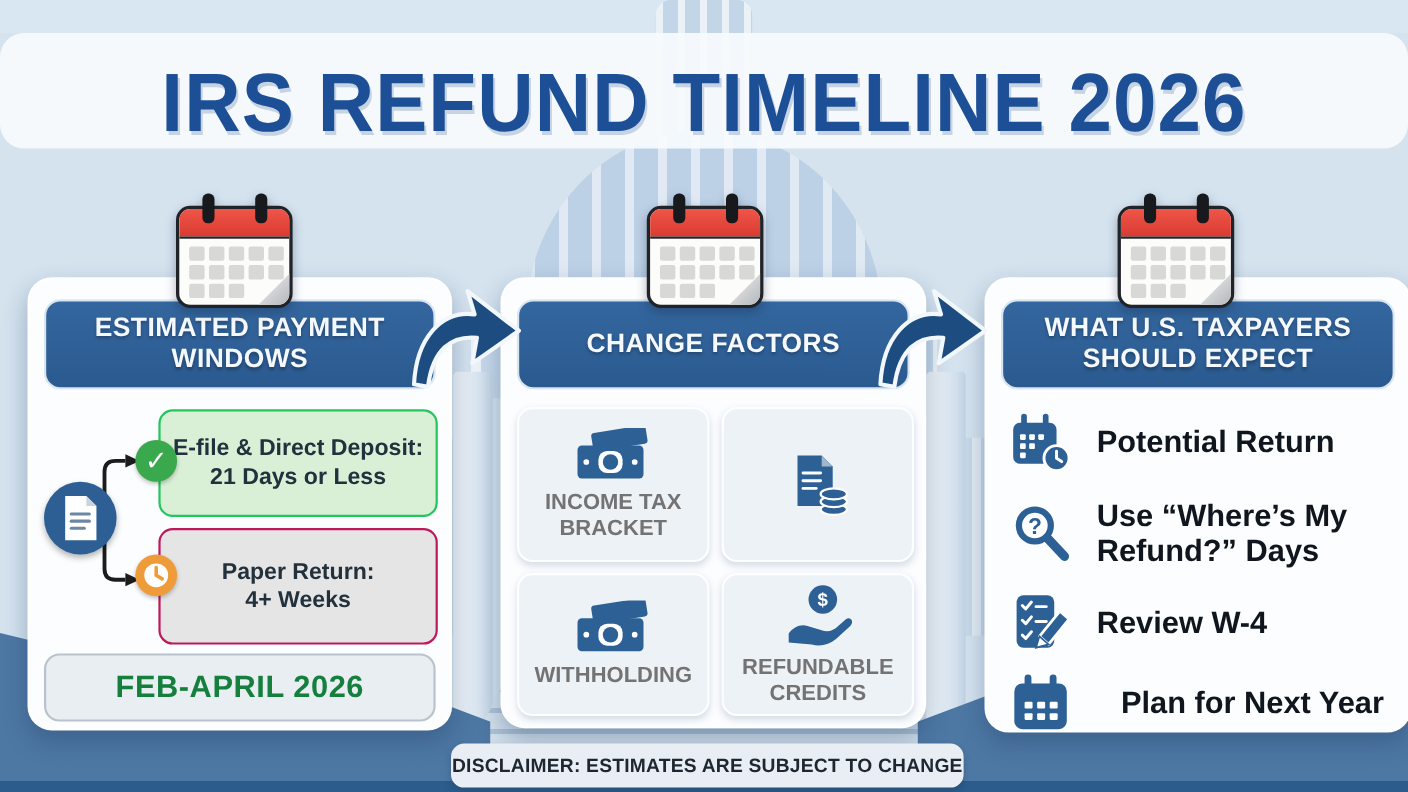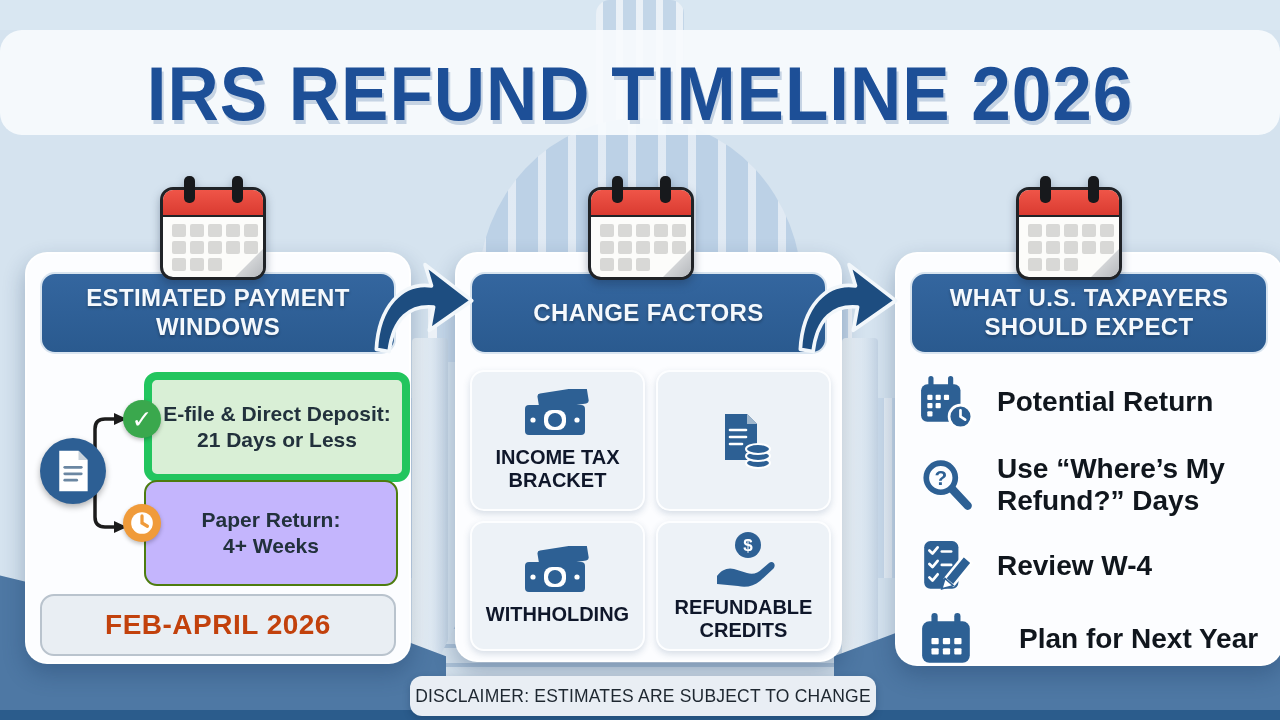--- a/index.html
+++ b/index.html
@@ -56,49 +56,49 @@
   .bigcal .grid i{width:14px;height:13px;background:#d8d8d6;border-radius:2px;display:block;}
   .bigcal .fold{position:absolute;right:-1px;bottom:-1px;width:30px;height:30px;
         background:linear-gradient(135deg,#eceded 10%,#b9bcc0 90%);
         clip-path:polygon(100% 0,0 100%,100% 100%);}
   
   .swoosh{position:absolute;width:106px;height:102px;z-index:7;}
   
   .note-box{position:absolute;left:117px;width:250px;border-radius:13px;display:flex;align-items:center;
         justify-content:center;text-align:center;font-weight:700;font-size:21px;line-height:1.25;
         color:#22313c;white-space:pre-line;}
-  .note-box.green{top:118px;height:94px;background:#d9efd6;border:8px solid #22c55e;}
-  .note-box.orange{top:226px;height:102px;background:#c4b5fd;border:2px solid #4d7c0f;}
+  .note-box.green{top:118px;height:94px;background:#d9efd6;border:2px solid #22c55e;}
+  .note-box.orange{top:226px;height:102px;background:#e5e5e5;border:2px solid #be185d;}
   .bullet{position:absolute;width:38px;height:38px;border-radius:50%;display:flex;align-items:center;
         justify-content:center;z-index:3;box-shadow:0 2px 4px rgba(0,0,0,.25);}
   .bullet.check{left:96px;top:146px;background:#3aa84d;color:#fff;font-size:25px;font-weight:800;}
   .bullet.clock{left:96px;top:250px;background:#f09b3a;}
   .doc-circle{position:absolute;left:13px;top:184px;width:66px;height:66px;border-radius:50%;
         background:#2d5f94;display:flex;align-items:center;justify-content:center;
         box-shadow:0 3px 6px rgba(0,0,0,.3);z-index:3;}
   .flow{position:absolute;left:62px;top:149px;width:46px;height:140px;z-index:2;}
   .window-badge{position:absolute;left:13px;top:340px;width:352px;height:58px;background:#e9eef3;
         border:2px solid #b9c3cd;border-radius:14px;display:flex;align-items:center;justify-content:center;
-        font-weight:800;font-size:28px;letter-spacing:.5px;color:#c2410c;}
+        font-weight:800;font-size:28px;letter-spacing:.5px;color:#15803d;}
   
   .factor-box{position:absolute;width:171px;background:#edf2f7;border:2px solid #fdfeff;border-radius:14px;
         box-shadow:0 3px 7px rgba(45,75,115,.18);display:flex;flex-direction:column;align-items:center;
         justify-content:center;gap:7px;text-align:center;font-weight:700;font-size:20px;line-height:1.15;
-        color:#0f172a;white-space:pre-line;}
+        color:#737373;white-space:pre-line;}
   #fb1{left:13px;top:116px;height:137px;}  #fb2{left:199px;top:116px;height:137px;}
   #fb3{left:13px;top:267px;height:126px;}  #fb4{left:199px;top:267px;height:126px;}
   
   .expect-row{position:absolute;left:22px;right:14px;display:flex;align-items:center;gap:22px;}
   #er1{top:116px;height:64px;} #er2{top:188px;height:86px;} #er3{top:282px;height:60px;} #er4{top:354px;height:62px;gap:44px;}
   .expect-label{font-weight:700;font-size:28px;line-height:1.15;color:#10161d;white-space:pre-line;}
   .expect-icon{flex:0 0 56px;}
   
   .disclaimer{position:absolute;left:410px;top:676px;width:466px;height:40px;background:#e9eef4;
         border-radius:12px;box-shadow:0 3px 7px rgba(20,45,80,.3);display:flex;align-items:center;
-        justify-content:center;font-weight:400;font-size:17.5px;letter-spacing:.2px;color:#1e2730;}
+        justify-content:center;font-weight:700;font-size:17.5px;letter-spacing:.2px;color:#1e2730;}
 </style>
 </head>
 <body>
 
 <div id="stage">
 
   <div class="top-strip"></div>
   <div class="cupola"></div>
   <div class="dome"></div>
   <div class="colonnade"></div>

